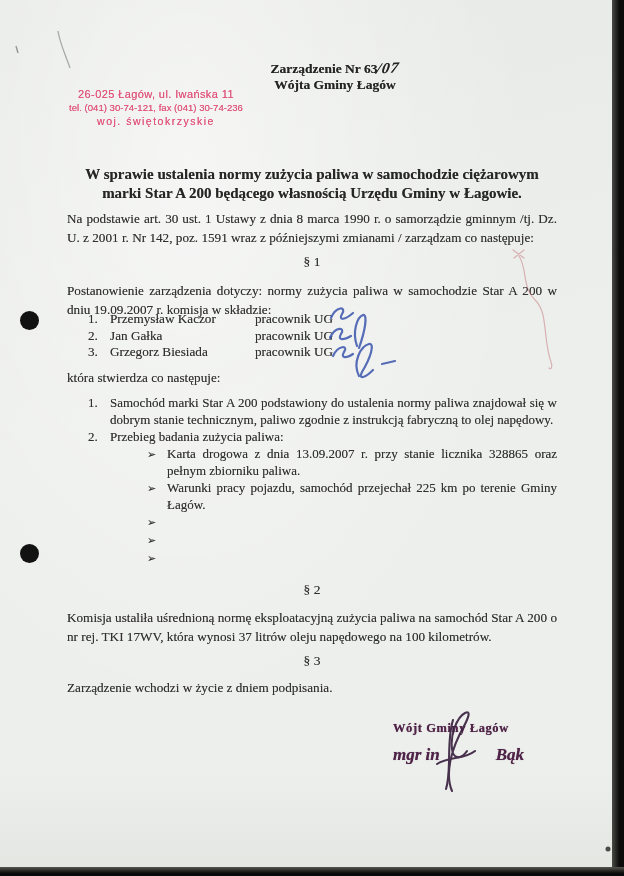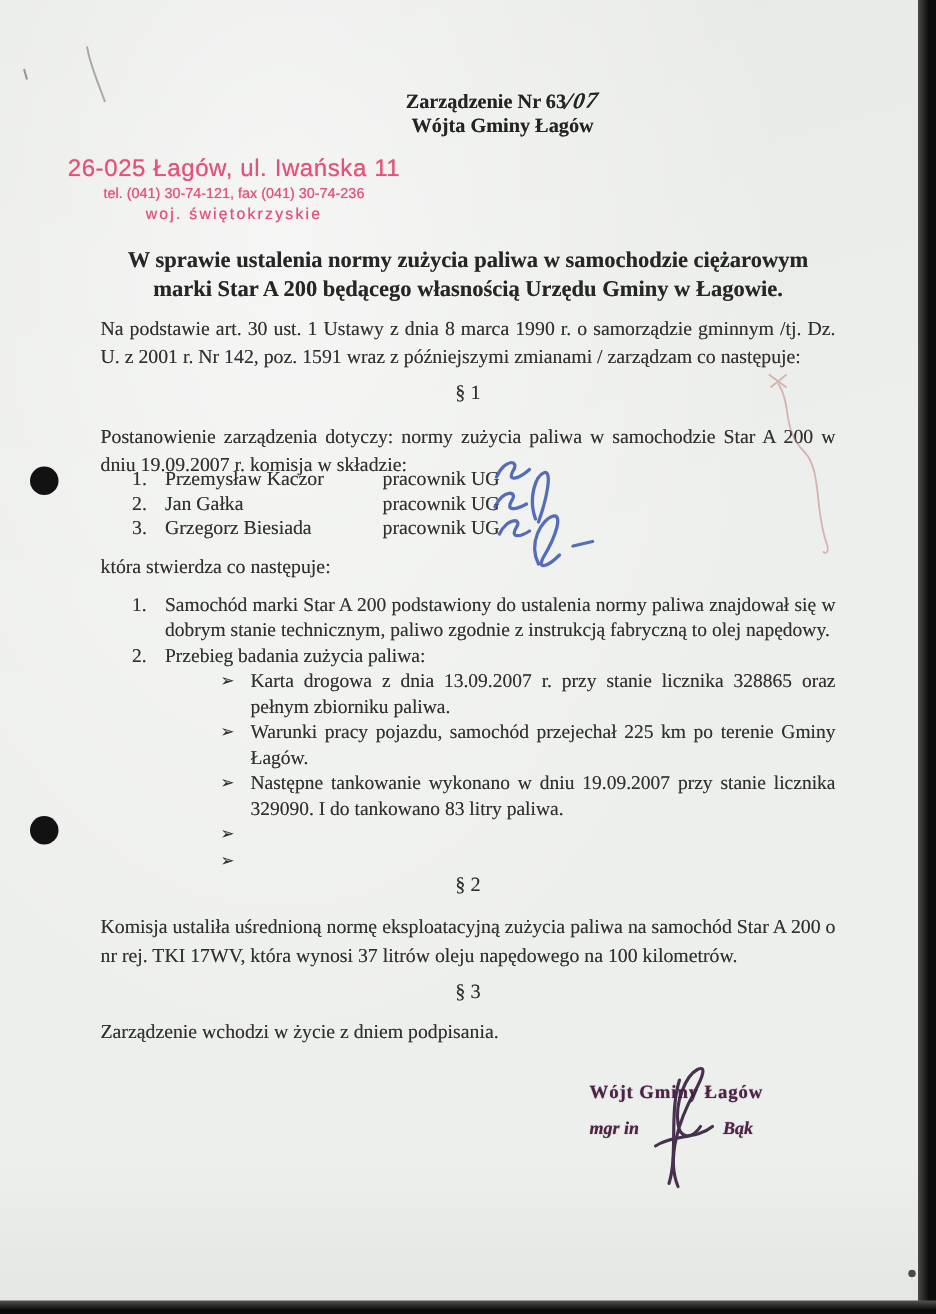--- a/index.html
+++ b/index.html
@@ -18,21 +18,21 @@
     background:linear-gradient(to right,#4a4a46,#0c0c0c 60%); }
   .edge-bottom { position:absolute; left:0; bottom:0; width:100%; height:9px;
     background:linear-gradient(to bottom,#55544f,#0a0a0a 70%); }
   .hole { position:absolute; width:19px; height:19px; border-radius:50%; background:#121212; }
   .hole1 { left:20px; top:311px; }
   .hole2 { left:20px; top:544px; }
 
   .stamp-header { position:absolute; left:42px; top:86px; width:228px; text-align:center;
     color:#e0537a; text-shadow:0 0 .6px rgba(224,83,122,.8); }
   .stamp-header .l1 { font-size:15px; font-weight:bold; letter-spacing:5px; }
-  .stamp-header .l2 { font-family:"Liberation Sans",sans-serif; font-size:16px; margin-top:18px; letter-spacing:.4px; }
+  .stamp-header .l2 { font-family:"Liberation Sans",sans-serif; font-size:11px; margin-top:2px; letter-spacing:.4px; }
   .stamp-header .l3 { font-family:"Liberation Sans",sans-serif; font-size:9.6px; margin-top:2px; }
   .stamp-header .l4 { font-family:Liberation Sans, sans-serif; font-size:10.5px; margin-top:2px; letter-spacing:1.5px; }
 
   .title-block { position:absolute; left:228px; top:60px; width:214px; text-align:center;
     font-weight:bold; font-size:13.5px; line-height:16px; color:#242424;
     text-shadow:0 0 .4px rgba(30,30,30,.55); }
   .handwritten { display:inline-block; font-style:italic; font-size:15px;
     transform:skewX(-12deg) rotate(-3deg); letter-spacing:1px; }
 
   .doc { text-shadow:0 0 .35px rgba(45,45,42,.5); }
@@ -59,21 +59,21 @@
   .b-row { display:flex; }
   .b-marker { flex:none; margin-left:80px; width:20px; font-size:11px; padding-top:1px; }
   .b-text { flex:1; text-align:justify; }
 
   .sec2-text { top:608px; }
   .sec3-text { position:absolute; left:67px; top:680px; font-size:13.2px; }
 
   .sig-stamp { position:absolute; left:393px; top:721px; color:#4e2347;
     text-shadow:0 0 .7px rgba(78,35,71,.75); }
   .sig-stamp .ss1 { font-weight:bold; font-size:12.5px; letter-spacing:.6px; }
-  .sig-stamp .ss2 { font-style:italic; font-weight:bold; font-size:12px; margin-top:9px;
+  .sig-stamp .ss2 { font-style:italic; font-weight:bold; font-size:17px; margin-top:9px;
     display:flex; }
   .sig-stamp .ss2 .gap { width:56px; }
 
   svg.overlay { position:absolute; left:0; top:0; width:624px; height:876px; pointer-events:none; }
 </style>
 </head>
 <body>
 
 <div class="scan doc">
 
@@ -133,21 +133,20 @@
     <div class="b-row">
       <span class="b-marker">➢</span>
       <span class="b-text">Karta drogowa z dnia 13.09.2007 r. przy stanie licznika 328865 oraz pełnym zbiorniku paliwa.</span>
     </div>
     <div class="b-row">
       <span class="b-marker">➢</span>
       <span class="b-text">Warunki pracy pojazdu, samochód przejechał 225 km po terenie Gminy Łagów.</span>
     </div>
     <div class="b-row">
       <span class="b-marker">➢</span>
-      <span class="b-text">Następne tankowanie wykonano w dniu 19.09.2007 przy stanie licznika 329090. I do tankowano 83 litry paliwa.</span>
     </div>
     <div class="b-row">
       <span class="b-marker">➢</span>
     </div>
     <div class="b-row">
       <span class="b-marker">➢</span>
     </div>
   </div>
 
   <div class="sec-head s2">§ 2</div>

